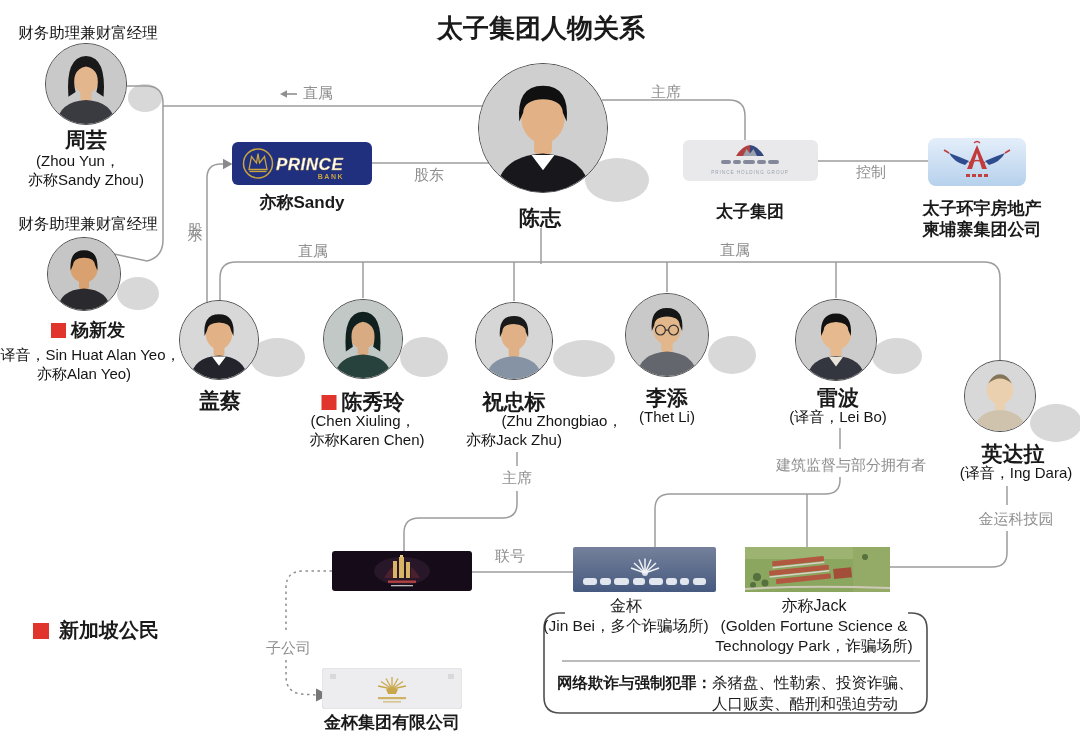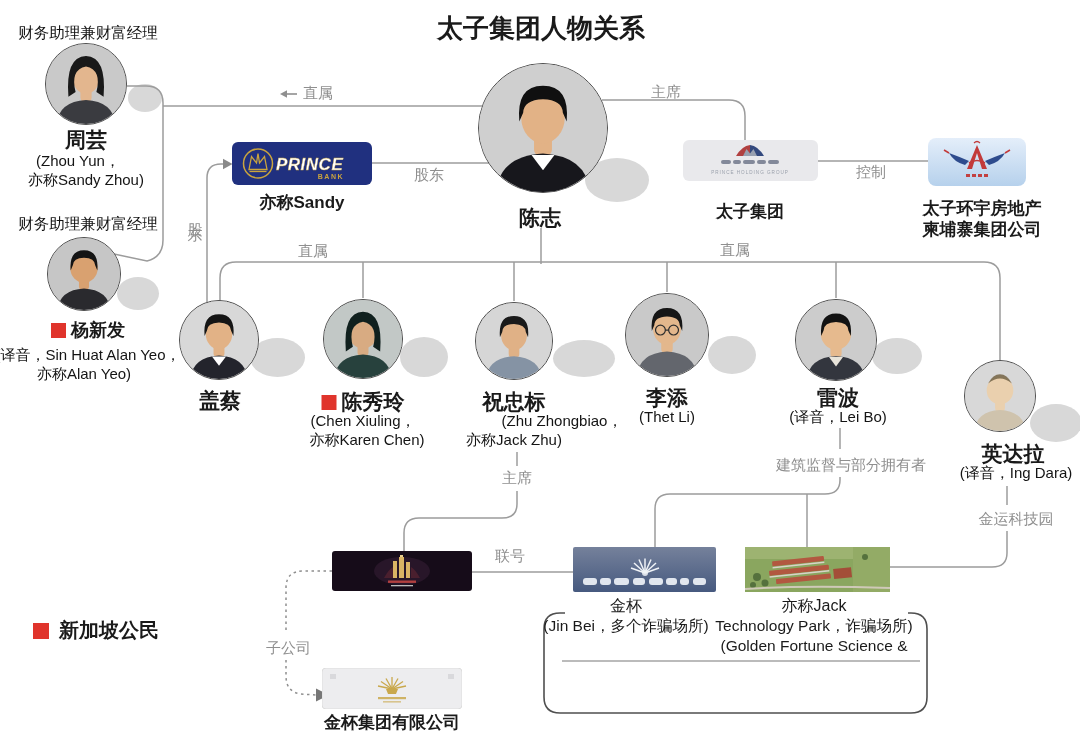--- a/index.html
+++ b/index.html
@@ -379,24 +379,31 @@
       <path d="M0,42 Q60,38 145,41" stroke="#cfc9b8" stroke-width="2" fill="none"></path>
     </svg>
   </div>
 
   <div class="caption cx" style="left:626px;top:596px;">
     <div class="cap-title">金杯</div>
     <div>(Jin Bei，多个诈骗场所)</div>
   </div>
   <div class="caption cx" style="left:814px;top:596px;">
     <div class="cap-title">亦称Jack</div>
+    <div>(Golden Fortune Science &amp;</div>
     <div>Technology Park，诈骗场所)</div>
-    <div>(Golden Fortune Science &amp;</div>
-  </div>
-
+  </div>
+
+  <div class="crime-text" style="left:557px;top:672px;">
+    <b>网络欺诈与强制犯罪：</b>
+    <span>
+      <span>杀猪盘、性勒索、投资诈骗、</span><br>
+      <span>人口贩卖、酷刑和强迫劳动</span>
+    </span>
+  </div>
 
   <div class="logo" style="left:322px;top:668px;">
     <svg width="140" height="41" viewBox="0 0 140 41">
       <rect width="140" height="41" rx="4" fill="#ededef" stroke="#dddddd"></rect>
       <g stroke="#c9a84c" stroke-width="1.3" fill="none">
         <path d="M70,21 L70,9"></path>
           <path d="M70,21 L64,10.5"></path>
           <path d="M70,21 L59,13.5"></path>
           <path d="M70,21 L56,18"></path>
         <path d="M70,21 L76,10.5"></path>

